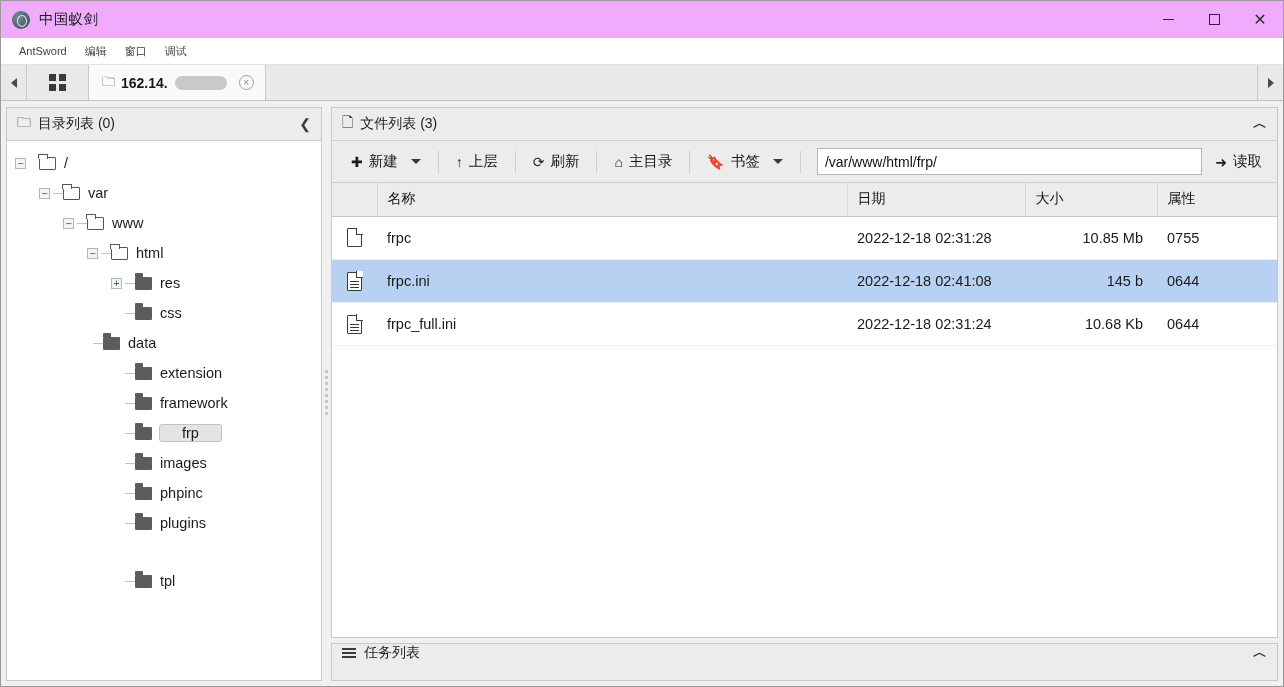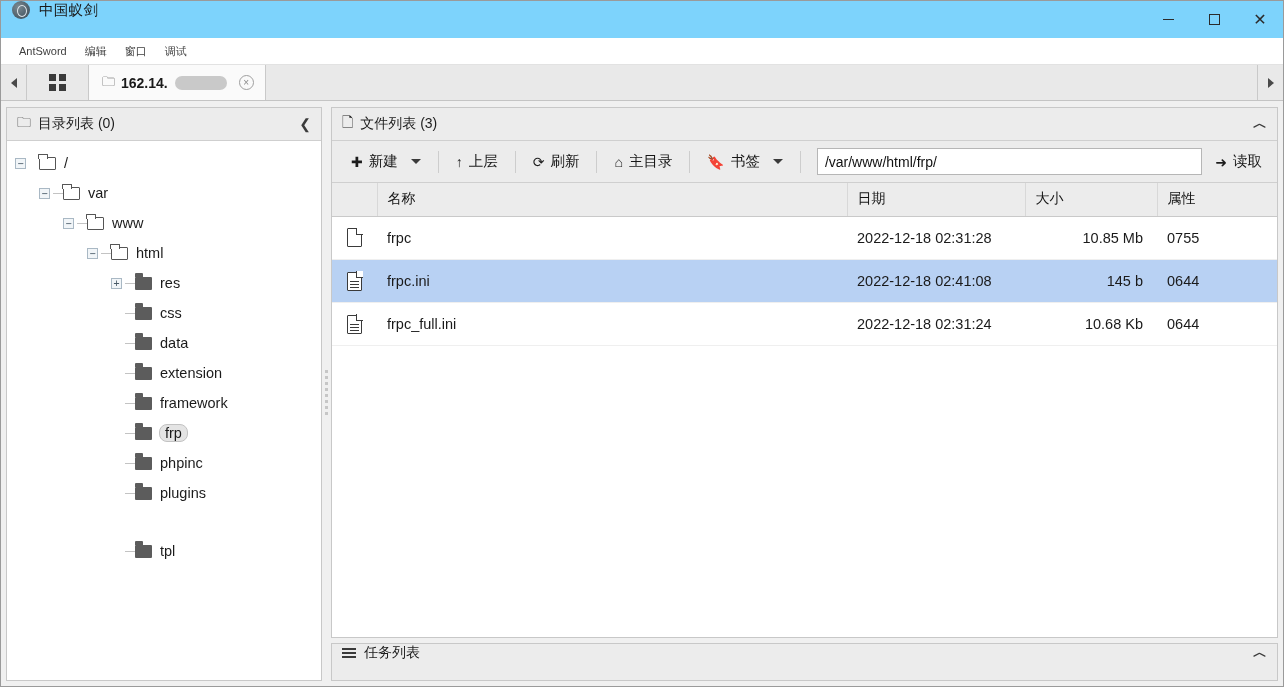--- a/index.html
+++ b/index.html
@@ -13,22 +13,22 @@
     width: 1284px; height: 687px;
     position: relative;
     background: #f0f0f0;
     border: 1px solid #9a9a9a;
     display: flex; flex-direction: column;
   }
 
   
   .titlebar {
     height: 37px; min-height: 37px;
-    background: #7dd3fc;
-    display: flex; 
+    background: #f0abfc;
+    display: flex; align-items: center;
     position: relative;
   }
   .app-icon {
     width: 18px; height: 18px; margin-left: 11px; margin-right: 9px;
     border-radius: 50%;
     background: radial-gradient(circle at 35% 33%, #7b8a92 0%, #53646e 55%, #3d4c55 100%);
     position: relative; flex: none;
   }
   .app-icon::after {
     content: ""; position: absolute; left: 5px; top: 4px;
@@ -153,21 +153,21 @@
   }
   .folder-solid {
     width: 17px; height: 13px; flex: none; margin-right: 8px;
     background: #5c5c5c; border-radius: 1px; position: relative;
   }
   .folder-solid::before {
     content: ""; position: absolute; left: 0; top: -3.5px;
     width: 8px; height: 4px; background: #5c5c5c; border-radius: 1px 1px 0 0;
   }
   .tlabel { white-space: nowrap; }
-  .tlabel.sel { background: #e4e4e4; border: 1px solid #c2c2c2; padding: 0 5px; margin: 0 -1px; border-radius: 8px; }
+  .tlabel.sel { background: #e4e4e4; border: 1px solid #c2c2c2; padding: 0 22px; margin: 0 -1px; border-radius: 3px; }
 
   
   .splitter {
     width: 9px; flex: none; background: #f0f0f0;
     display: flex; align-items: center; justify-content: center;
   }
   .grip { width: 3px; height: 48px; display: flex; flex-direction: column; gap: 3px; }
   .grip i { display: block; width: 3px; height: 3px; background: #c6c6c6; }
 
   
@@ -340,21 +340,21 @@
             <span class="hline"></span>
             <span class="folder-solid"></span>
             <span class="tlabel">res</span>
           </div>
           <div class="tnode" style="padding-left: 104px;">
             <span class="toggle-spacer"></span>
             <span class="hline"></span>
             <span class="folder-solid"></span>
             <span class="tlabel">css</span>
           </div>
-          <div class="tnode" style="padding-left: 104px;">
+          <div class="tnode" style="padding-left: 72px;">
             <span class="toggle-spacer"></span>
             <span class="hline"></span>
             <span class="folder-solid"></span>
             <span class="tlabel">data</span>
           </div>
           <div class="tnode" style="padding-left: 104px;">
             <span class="toggle-spacer"></span>
             <span class="hline"></span>
             <span class="folder-solid"></span>
             <span class="tlabel">extension</span>
@@ -363,20 +363,26 @@
             <span class="toggle-spacer"></span>
             <span class="hline"></span>
             <span class="folder-solid"></span>
             <span class="tlabel">framework</span>
           </div>
           <div class="tnode" style="padding-left: 104px;">
             <span class="toggle-spacer"></span>
             <span class="hline"></span>
             <span class="folder-solid"></span>
             <span class="tlabel sel">frp</span>
+          </div>
+          <div class="tnode" style="padding-left: 104px;">
+            <span class="toggle-spacer"></span>
+            <span class="hline"></span>
+            <span class="folder-solid"></span>
+            <span class="tlabel">images</span>
           </div>
           <div class="tnode" style="padding-left: 104px;">
             <span class="toggle-spacer"></span>
             <span class="hline"></span>
             <span class="folder-solid"></span>
             <span class="tlabel">phpinc</span>
           </div>
           <div class="tnode" style="padding-left: 104px;">
             <span class="toggle-spacer"></span>
             <span class="hline"></span>

